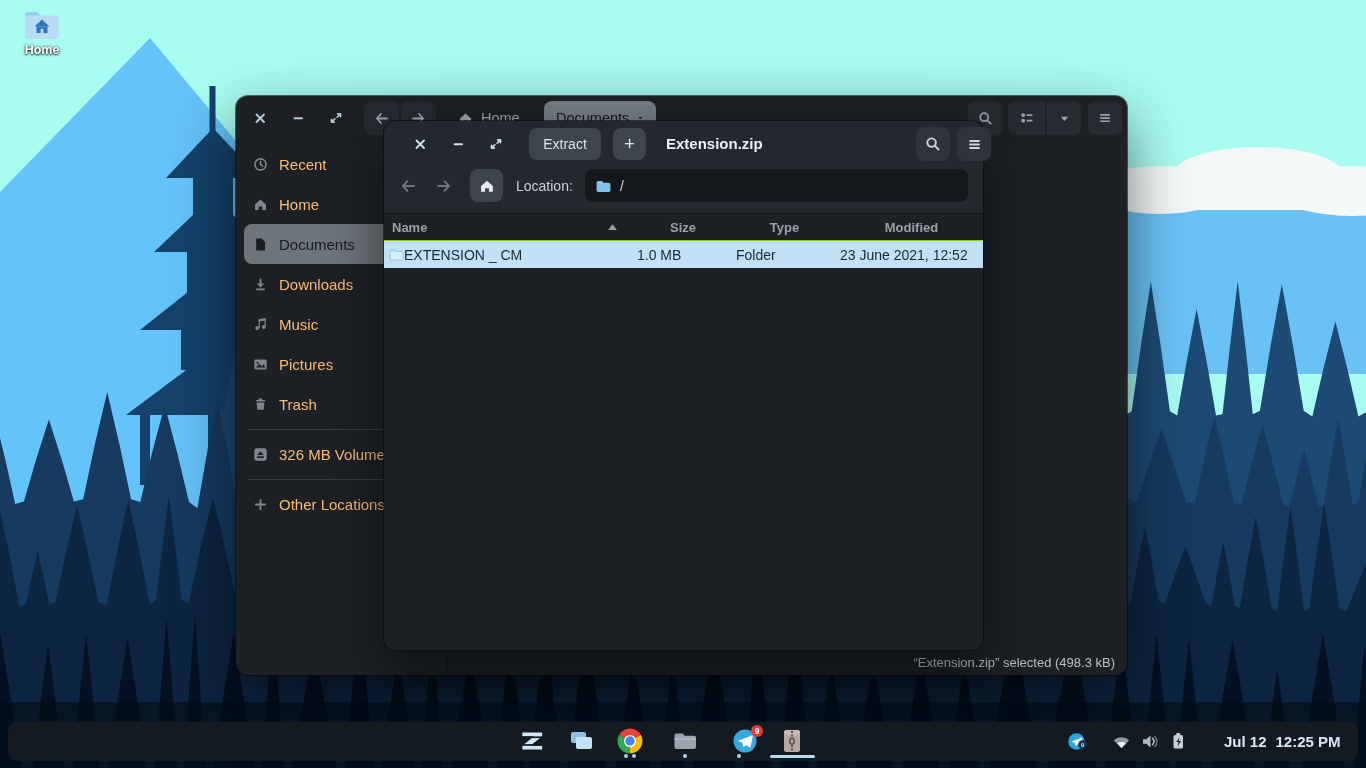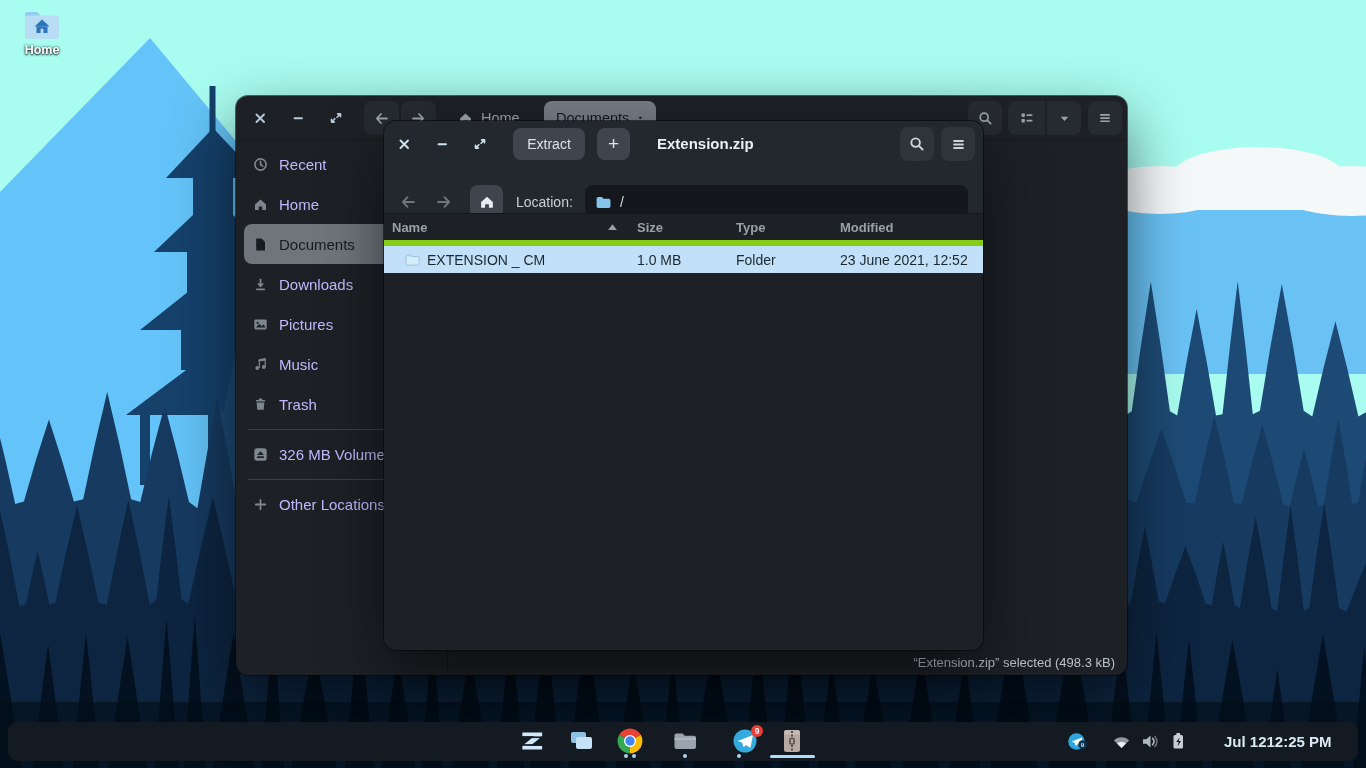--- a/index.html
+++ b/index.html
@@ -24,62 +24,62 @@
             border-radius:12px 12px 0 0;}
   .winctl{position:absolute;top:10px;width:24px;height:24px;display:flex;align-items:center;justify-content:center;
           color:#b5cbda;cursor:pointer;}
   .f-btn{position:absolute;top:5px;height:34px;background:#262b31;border-radius:8px;color:#9aa3ab;
          display:flex;align-items:center;justify-content:center;cursor:pointer;}
   .crumb{position:absolute;top:5px;height:34px;display:flex;align-items:center;gap:8px;color:#9aa2ab;
          font-size:14.5px;padding:0 12px;border-radius:8px;cursor:pointer;}
   .crumb.current{background:#757c84;color:#15191e;font-weight:400;}
   .f-sidebar{position:absolute;left:0;top:44px;width:211px;bottom:0;padding-top:4px;}
   .fs-item{height:40px;margin:0 8px;border-radius:8px;display:flex;align-items:center;gap:10px;
-           padding-left:9px;color:#c4b5fd;font-size:15px;cursor:pointer;}
+           padding-left:9px;color:#fdba74;font-size:15px;cursor:pointer;}
   .fs-item .ic{width:16px;height:16px;color:#7e868e;flex:none;display:flex;align-items:center;}
   .fs-item.sel{background:#6e757b;color:#171c21;}
   .fs-item.sel .ic{color:#171c21;}
   .fs-div{height:1px;background:#3a4147;margin:5px 12px 4px 12px;}
   .f-vline{position:absolute;left:211px;top:44px;bottom:0;width:1px;background:#14171b;}
   .f-status{position:absolute;right:12px;bottom:5px;font-size:13px;color:#b9c1c8;}
 
   
   .arch-win{left:384px;top:121px;width:599px;height:529px;background:#23282e;z-index:20;}
-  .a-header{position:absolute;left:0;top:0;right:0;height:46px;border-radius:12px 12px 0 0;}
+  .a-header{position:absolute;left:16px;top:0;right:0;height:46px;border-radius:12px 12px 0 0;}
   .a-ctl{color:#cfe2ee;}
   .a-btn{position:absolute;background:#3e454c;border-radius:8px;color:#dbe3e9;display:flex;
          align-items:center;justify-content:center;cursor:pointer;}
   .a-tool{position:absolute;background:#2e343a;border-radius:8px;color:#ccd4da;display:flex;
           align-items:center;justify-content:center;cursor:pointer;}
   .a-title{position:absolute;left:266px;top:0;height:46px;line-height:46px;font-size:15px;
-           font-weight:bold;color:#e9eff4;margin-left:7px;}
-  .a-loc{position:absolute;left:0;top:58px;right:0;height:46px;}
+           font-weight:bold;color:#e9eff4;}
+  .a-loc{position:absolute;left:0;top:42px;right:0;height:46px;}
   .a-nav{position:absolute;top:11px;width:24px;height:24px;color:#6f767d;display:flex;align-items:center;
          justify-content:center;cursor:pointer;}
   .a-loclabel{position:absolute;left:132px;top:0;height:46px;line-height:46px;font-size:14px;color:#c9d0d6;}
   .a-entry{position:absolute;left:201px;top:6px;width:383px;height:33px;background:#14181c;border-radius:8px;
            display:flex;align-items:center;gap:9px;padding-left:10px;box-sizing:border-box;cursor:text;}
   .a-entry .slash{font-size:14px;color:#d2d8dd;}
   .a-list{position:absolute;left:0;top:92px;right:0;bottom:0;background:#1d2126;
           border-radius:0 0 12px 12px;border-top:1px solid #14171a;overflow:hidden;}
   .a-cols,.a-row{display:grid;grid-template-columns:246px 99px 104px 1fr;align-items:center;}
-  .a-cols{height:26px;border-bottom:6px solid #84cc16;color:#99a1a8;font-size:13px;font-weight:bold;}
+  .a-cols{height:26px;border-bottom:1px solid #84cc16;color:#99a1a8;font-size:13px;font-weight:bold;text-align:center;}
   .a-cols .cell,.a-row .cell{padding-left:7px;}
   .a-cols .name-cell{padding-left:8px;display:flex;align-items:center;}
   .a-row{height:27px;background:#c2e0f8;color:#1b2831;font-size:14px;cursor:default;}
-  .a-row .name-cell{padding-left:20px;display:flex;align-items:flex-start;gap:7px;}
+  .a-row .name-cell{padding-left:4px;display:flex;align-items:flex-start;}
 
   
   .taskbar{position:absolute;left:8px;top:722px;width:1350px;height:39px;background:#141a21;
            border-radius:9px;z-index:40;}
   .tb-app{position:absolute;top:5px;width:28px;height:28px;cursor:pointer;}
   .tb-dot{position:absolute;top:32px;width:4px;height:4px;border-radius:50%;background:#a9d3ef;}
   .tb-underline{position:absolute;left:762px;top:32.5px;width:45px;height:3.5px;border-radius:2px;background:#b5dbf4;}
   .tray-ic{position:absolute;cursor:pointer;}
-  .tb-clock{position:absolute;left:1216px;top:0;height:39px;display:flex;align-items:center;
+  .tb-clock{position:absolute;left:1216px;top:0;height:39px;display:flex;align-items:center;gap:9px;
             font-size:15px;font-weight:bold;color:#d8e9f6;cursor:pointer;}
 </style>
 </head>
 <body>
 
 <div class="stage">
 
   <svg class="wallpaper" width="1366" height="768" viewBox="0 0 1366 768" preserveAspectRatio="none">
     <rect x="0" y="0" width="1366" height="768" fill="#a9fcf0"></rect>
     <rect x="1020" y="204" width="346" height="170" fill="#6ac2f4"></rect>
@@ -221,43 +221,43 @@
         <span class="ic">
             <svg width="15" height="15" viewBox="0 0 15 15" fill="currentColor">
               <path d="M6.6 1.8h1.8v4.8H11L7.5 10.4 4 6.6h2.6z"></path>
               <rect x="3" y="11.6" width="9" height="1.6" rx="0.8"></rect>
             </svg>
           </span>
         <span>Downloads</span>
       </div>
       <div class="fs-item">
         <span class="ic">
-            <svg width="15" height="15" viewBox="0 0 15 15">
-              <rect x="1.3" y="2.6" width="12.4" height="9.8" rx="1.3" fill="currentColor"></rect>
-              <circle cx="4.6" cy="5.8" r="1.1" fill="#1d2126"></circle>
-              <polygon points="2.8,10.6 6.4,6.8 8.6,9.2 10.8,7.2 12.4,10.6" fill="#1d2126"></polygon>
-            </svg>
-          </span>
-        <span>Pictures</span>
-      </div>
-      <div class="fs-item">
-        <span class="ic">
             <svg width="15" height="15" viewBox="0 0 15 15" fill="currentColor">
               <circle cx="4.2" cy="11" r="1.9"></circle>
               <circle cx="10.8" cy="10" r="1.9"></circle>
               <rect x="5.7" y="3" width="1.2" height="8"></rect>
               <rect x="12.3" y="2" width="0.4" height="0"></rect>
               <rect x="11.6" y="2" width="1.2" height="8"></rect>
               <polygon points="5.7,2.2 12.8,1 12.8,3.4 5.7,4.6"></polygon>
             </svg>
           </span>
         <span>Music</span>
       </div>
       <div class="fs-item">
         <span class="ic">
+            <svg width="15" height="15" viewBox="0 0 15 15">
+              <rect x="1.3" y="2.6" width="12.4" height="9.8" rx="1.3" fill="currentColor"></rect>
+              <circle cx="4.6" cy="5.8" r="1.1" fill="#1d2126"></circle>
+              <polygon points="2.8,10.6 6.4,6.8 8.6,9.2 10.8,7.2 12.4,10.6" fill="#1d2126"></polygon>
+            </svg>
+          </span>
+        <span>Pictures</span>
+      </div>
+      <div class="fs-item">
+        <span class="ic">
             <svg width="15" height="15" viewBox="0 0 15 15" fill="currentColor">
               <rect x="2.8" y="3" width="9.4" height="1.4" rx="0.7"></rect>
               <rect x="5.6" y="1.6" width="3.8" height="1.4" rx="0.7"></rect>
               <path d="M3.6 5.4h7.8l-.7 7.4H4.3z"></path>
             </svg>
           </span>
         <span>Trash</span>
       </div>
       <div class="fs-div"></div>
       <div class="fs-item">

